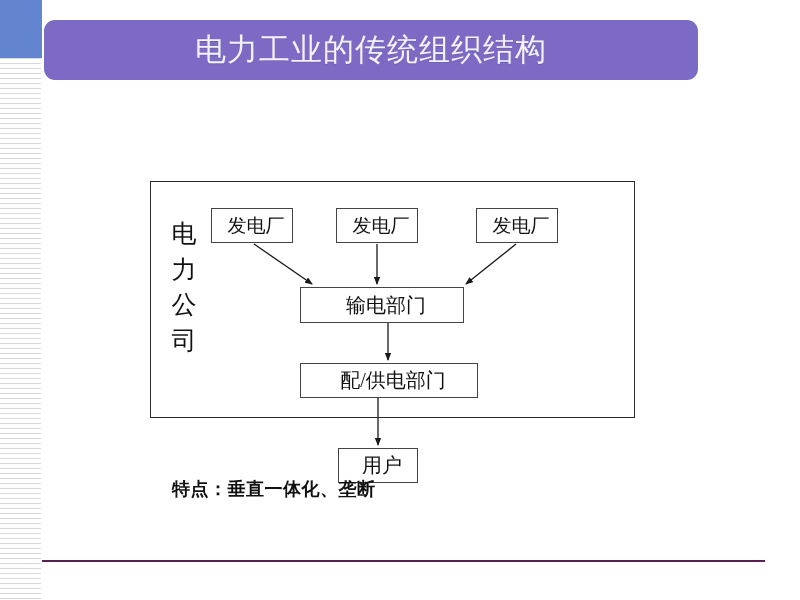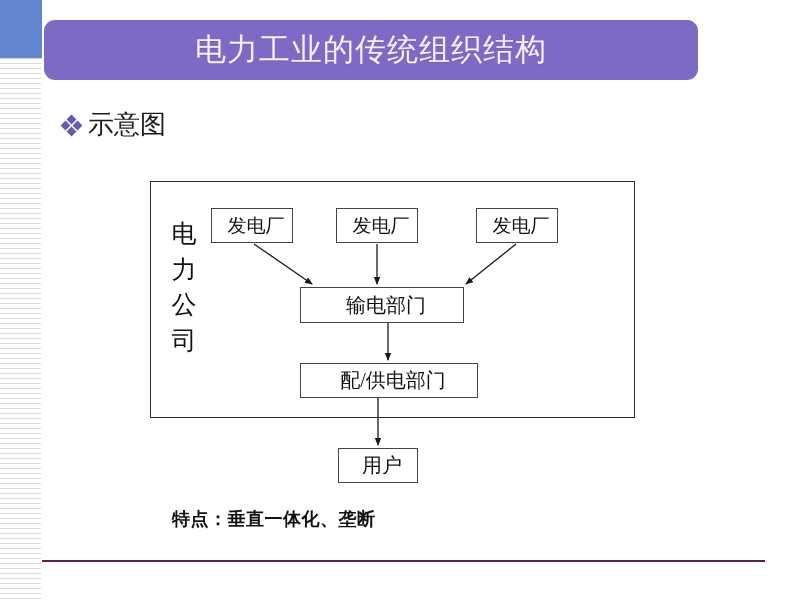--- a/index.html
+++ b/index.html
@@ -148,21 +148,21 @@
   .node.plant2 { left: 336px; top: 208px; }
   .node.plant3 { left: 476px; top: 208px; }
   .node.trans  { left: 300px; top: 287px; width: 164px; height: 36px; font-size: 20px; }
   .node.distr  { left: 300px; top: 363px; width: 178px; height: 35px; font-size: 20px; }
   .node.user   { left: 338px; top: 448px; width: 80px;  height: 35px; font-size: 20px; }
 
   
   .caption {
     position: absolute;
     left: 172px;
-    top: 507px;
+    top: 477px;
     font-size: 18px;
     font-weight: bold;
     color: #111;
     font-family: "Liberation Serif", "DejaVu Serif", serif;
     letter-spacing: 0.5px;
   }
 
   
   .bottom-rule {
     position: absolute;
@@ -178,29 +178,20 @@
 
 <div id="slide">
 
   <div class="blue-block"></div>
   <div class="stripes"></div>
 
   <div class="title-banner">
     <div class="title-text">电力工业的传统组织结构</div>
   </div>
 
-  <div class="bullet-row">
-    <span class="bullet-diamond">
-      <i class="d1"></i>
-        <i class="d2"></i>
-        <i class="d3"></i>
-        <i class="d4"></i>
-    </span>
-    <span class="bullet-label">示意图</span>
-  </div>
 
   <svg class="diagram" viewBox="0 0 800 600" xmlns="http://www.w3.org/2000/svg">
     <defs>
       <marker id="ah" markerWidth="9" markerHeight="9" refX="7" refY="3.2" orient="auto" markerUnits="userSpaceOnUse">
         <path d="M0,0 L8,3.2 L0,6.4 z" fill="#1a1a1a"></path>
       </marker>
     </defs>
 
     <line x1="254" y1="244" x2="312" y2="284" stroke="#1a1a1a" stroke-width="1.3" marker-end="url(#ah)"></line>
 

